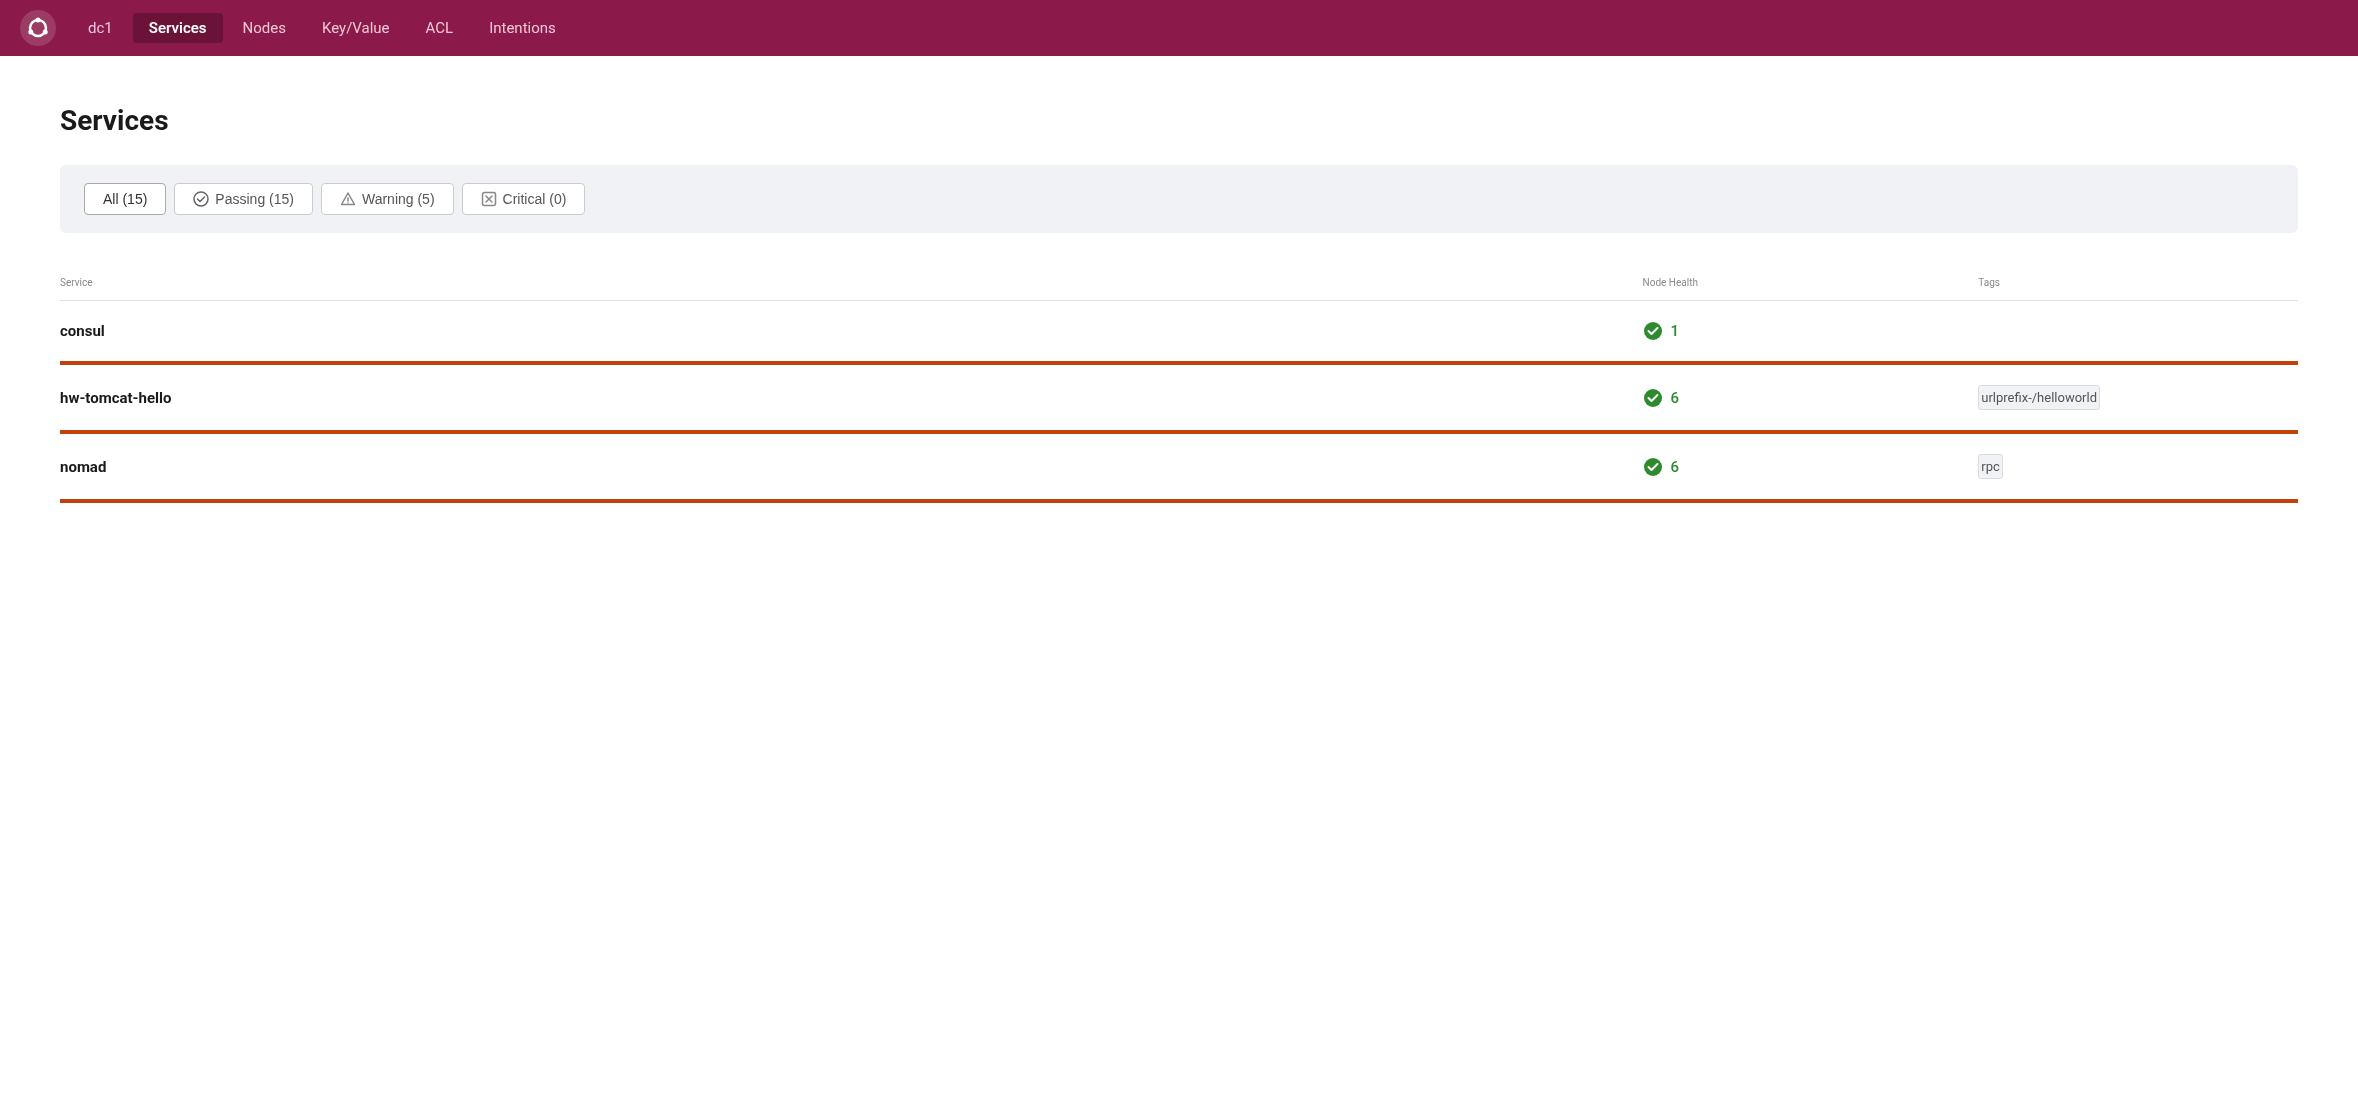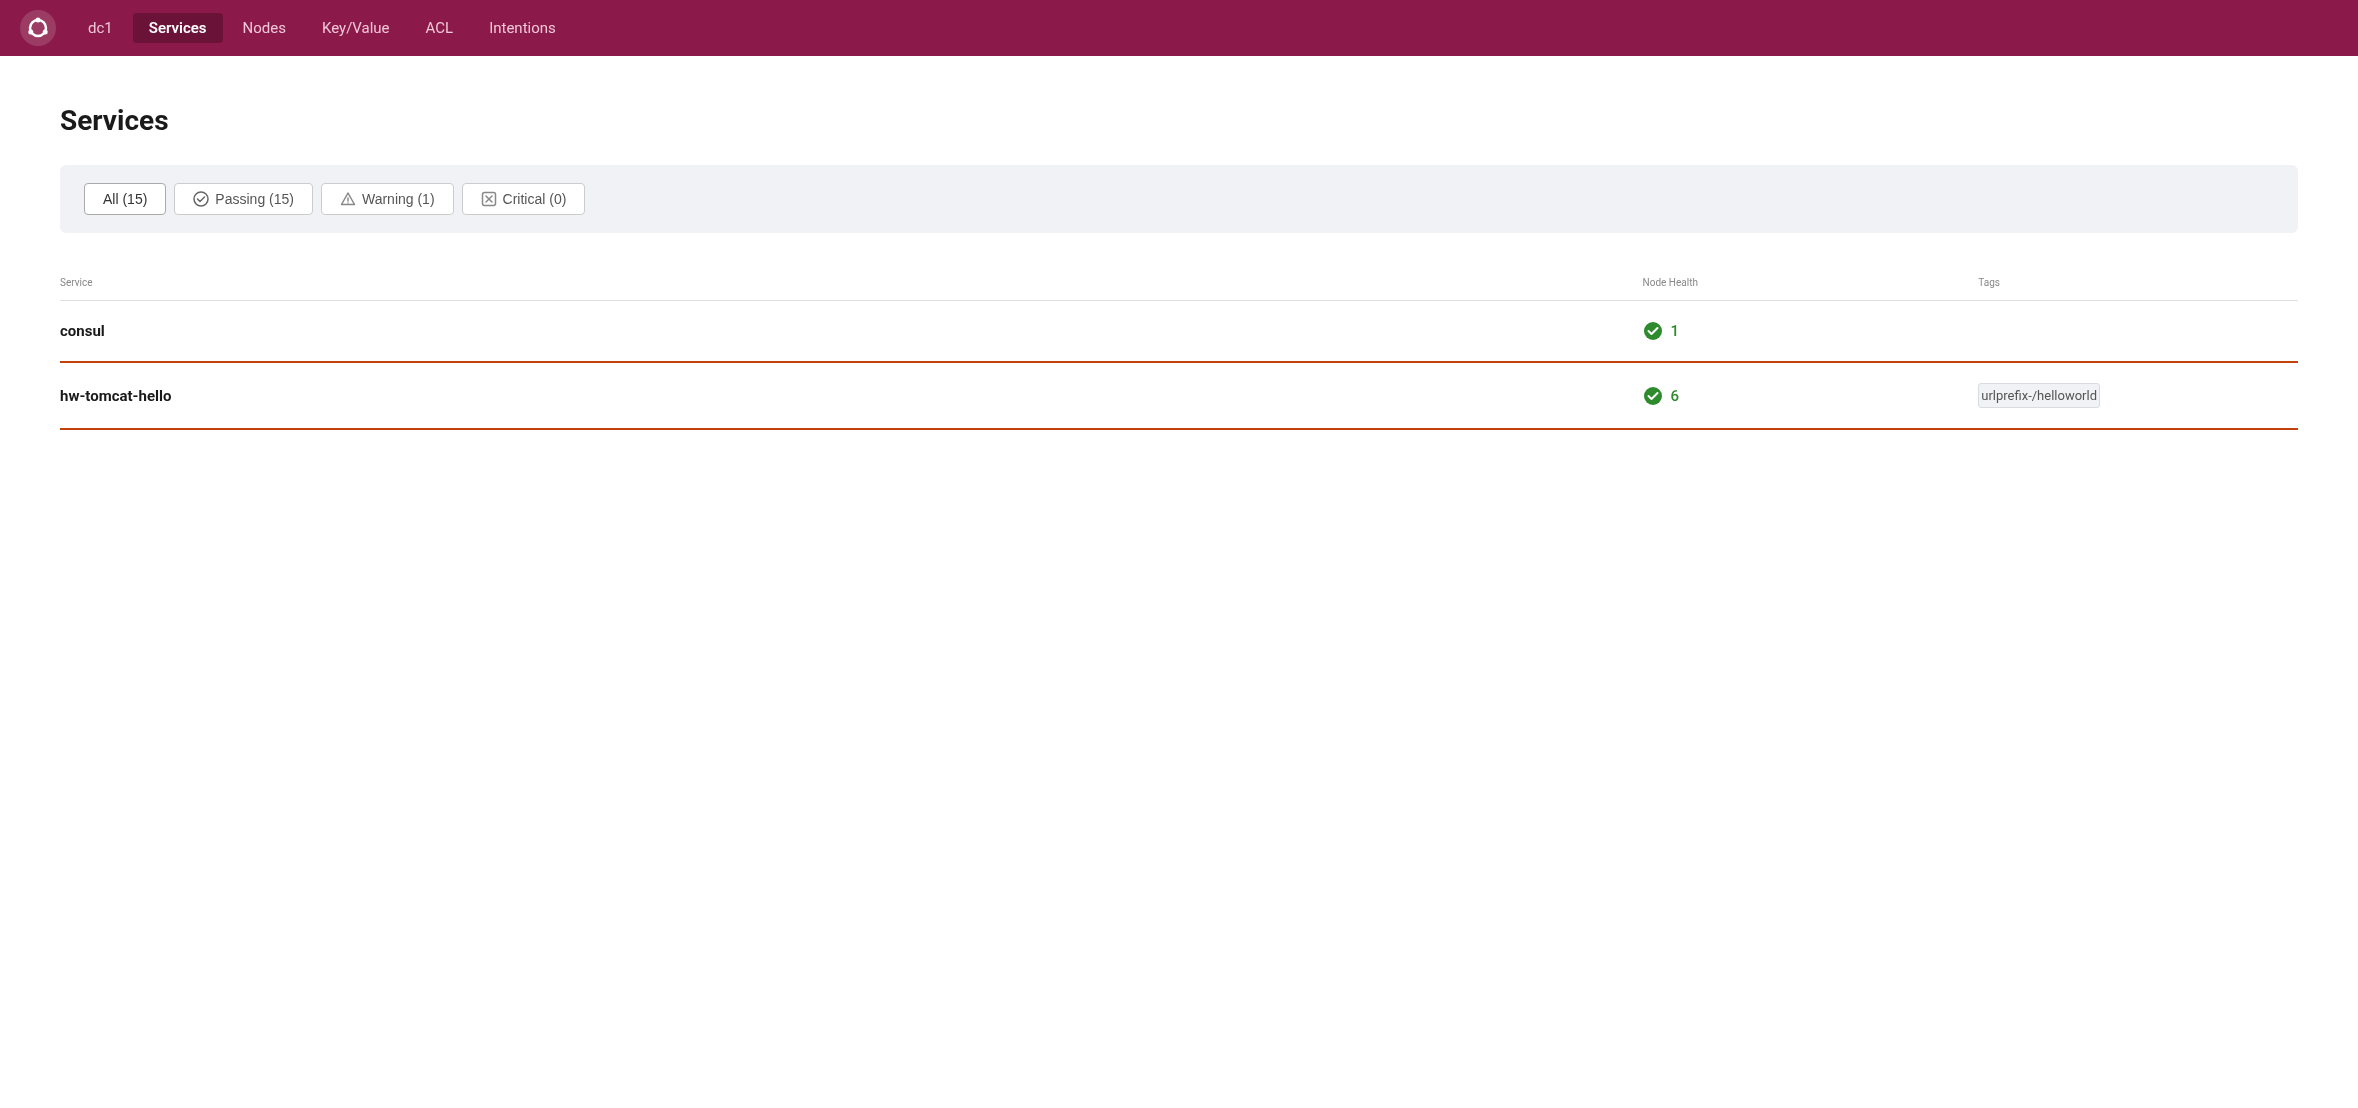--- a/index.html
+++ b/index.html
@@ -127,21 +127,21 @@
     .services-table th.col-health {
       width: 15%;
     }
 
     .services-table th.col-tags {
       width: 15%;
     }
 
     .services-table td {
       padding: 20px 16px;
-      border-bottom: 2px solid #c2410c;
+      border-bottom: 4px solid #c2410c;
       vertical-align: middle;
     }
 
     .services-table td.col-service {
       padding-left: 0;
       font-weight: 700;
       font-size: 15px;
       color: #1a1a1a;
     }
 
@@ -231,21 +231,21 @@
 
     <button class="filter-btn">
 
       <span class="filter-icon warning-icon">
         <svg width="16" height="16" viewBox="0 0 16 16" fill="none">
           <path d="M8 2L14.5 13.5H1.5L8 2Z" stroke="#888" stroke-width="1.5" stroke-linejoin="round"></path>
           <line x1="8" y1="7" x2="8" y2="10" stroke="#888" stroke-width="1.5" stroke-linecap="round"></line>
           <circle cx="8" cy="12" r="0.75" fill="#888"></circle>
         </svg>
       </span>
-      <span>Warning (1)</span>
+      <span>Warning (5)</span>
     </button>
 
     <button class="filter-btn">
 
       <span class="filter-icon critical-icon">
         <svg width="16" height="16" viewBox="0 0 16 16" fill="none">
           <rect x="1.5" y="1.5" width="13" height="13" rx="2" stroke="#888" stroke-width="1.5"></rect>
           <line x1="5" y1="5" x2="11" y2="11" stroke="#888" stroke-width="1.5" stroke-linecap="round"></line>
           <line x1="11" y1="5" x2="5" y2="11" stroke="#888" stroke-width="1.5" stroke-linecap="round"></line>
         </svg>
@@ -282,16 +282,29 @@
             <div class="health-cell">
               <svg class="check-icon" viewBox="0 0 20 20" fill="none">
       <circle cx="10" cy="10" r="9" fill="#2d8a2d"></circle>
       <path d="M5.5 10l3 3 6-6" stroke="white" stroke-width="2" stroke-linecap="round" stroke-linejoin="round"></path>
     </svg>
               <span class="health-count">6</span>
             </div>
           </td>
           <td class="col-tags"><span class="tag-badge">urlprefix-/helloworld</span></td>
         </tr>
+        <tr>
+          <td class="col-service">nomad</td>
+          <td class="col-health">
+            <div class="health-cell">
+              <svg class="check-icon" viewBox="0 0 20 20" fill="none">
+      <circle cx="10" cy="10" r="9" fill="#2d8a2d"></circle>
+      <path d="M5.5 10l3 3 6-6" stroke="white" stroke-width="2" stroke-linecap="round" stroke-linejoin="round"></path>
+    </svg>
+              <span class="health-count">6</span>
+            </div>
+          </td>
+          <td class="col-tags"><span class="tag-badge">rpc</span></td>
+        </tr>
       </tbody>
   </table>
 
 </div>
 
 </body></html>

